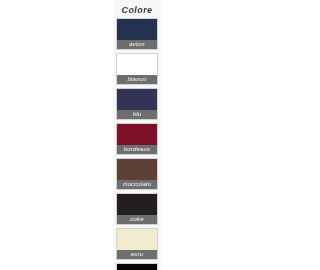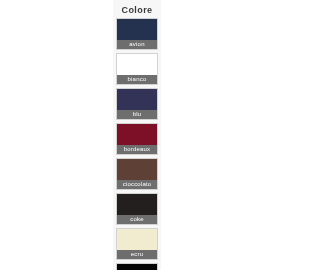--- a/index.html
+++ b/index.html
@@ -15,20 +15,21 @@
   }
 
   #color-panel {
     position: absolute;
     left: 113px;
     top: 0;
     width: 48px;
     height: 270px;
     background: #f7f7f7;
     box-sizing: border-box;
+    font-style: italic;
   }
 
   #panel-title {
     width: 100%;
     text-align: center;
     font-size: 9px;
     font-weight: bold;
     color: #3a3a3a;
     letter-spacing: 0.4px;
     padding-top: 5px;

